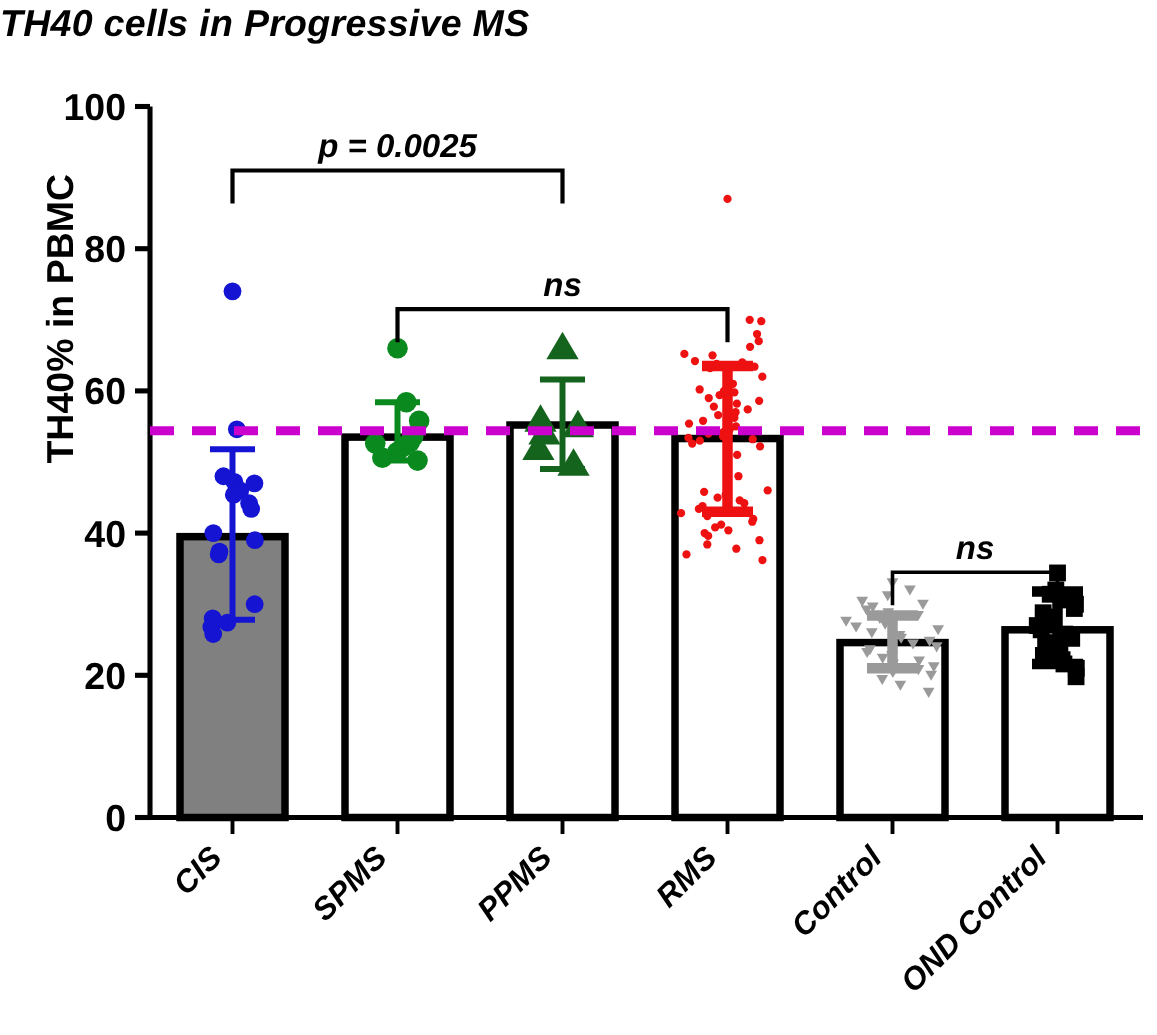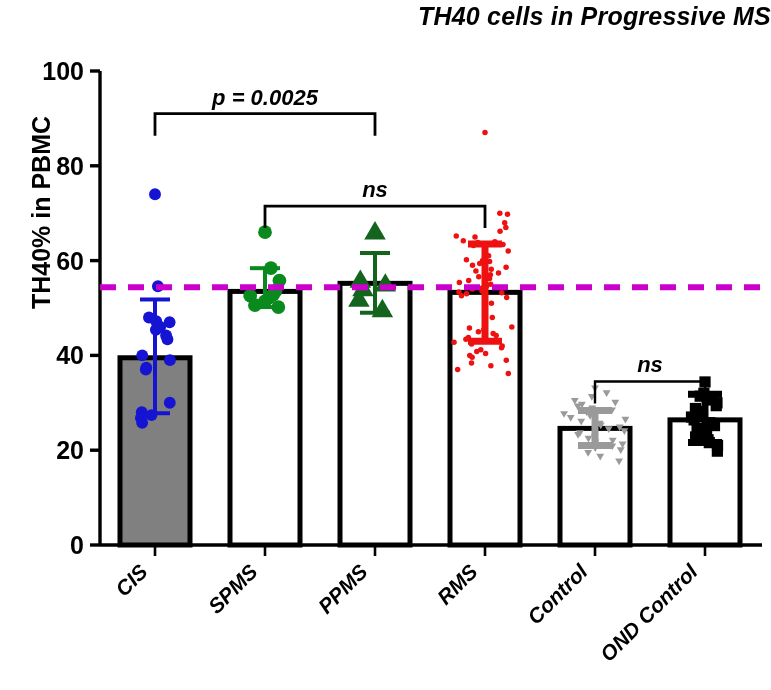--- a/index.html
+++ b/index.html
@@ -1,18 +1,18 @@
 <!DOCTYPE html>
 <html><head>
 <meta charset="utf-8">
 <style>
   html,body{margin:0;padding:0;background:#fff;}
   body{width:771px;height:690px;font-family:"Liberation Sans",sans-serif;overflow:hidden;}
   #fig{position:relative;width:771px;height:690px;}
-  #title{position:absolute;left:0;top:2px;width:771px;text-align:right;
+  #title{position:absolute;left:0;top:2px;width:771px;text-align:left;
          font-size:25px;font-weight:bold;font-style:italic;color:#000;
          font-family:"Liberation Sans",sans-serif;letter-spacing:.2px;}
   #ylabel{position:absolute;left:-124px;top:198px;width:330px;text-align:center;
           transform:rotate(-90deg);transform-origin:center center;
           font-size:25px;font-weight:bold;color:#000;}
   svg{position:absolute;left:0;top:0;}
   .tick-lbl{font-size:25px;font-weight:bold;fill:#000;font-family:"Liberation Sans",sans-serif;}
   .cat-lbl{font-size:21px;font-weight:bold;font-style:italic;fill:#000;font-family:"Liberation Sans",sans-serif;}
   .sig-lbl{font-size:22px;font-weight:bold;font-style:italic;fill:#000;font-family:"Liberation Sans",sans-serif;}
 </style>

